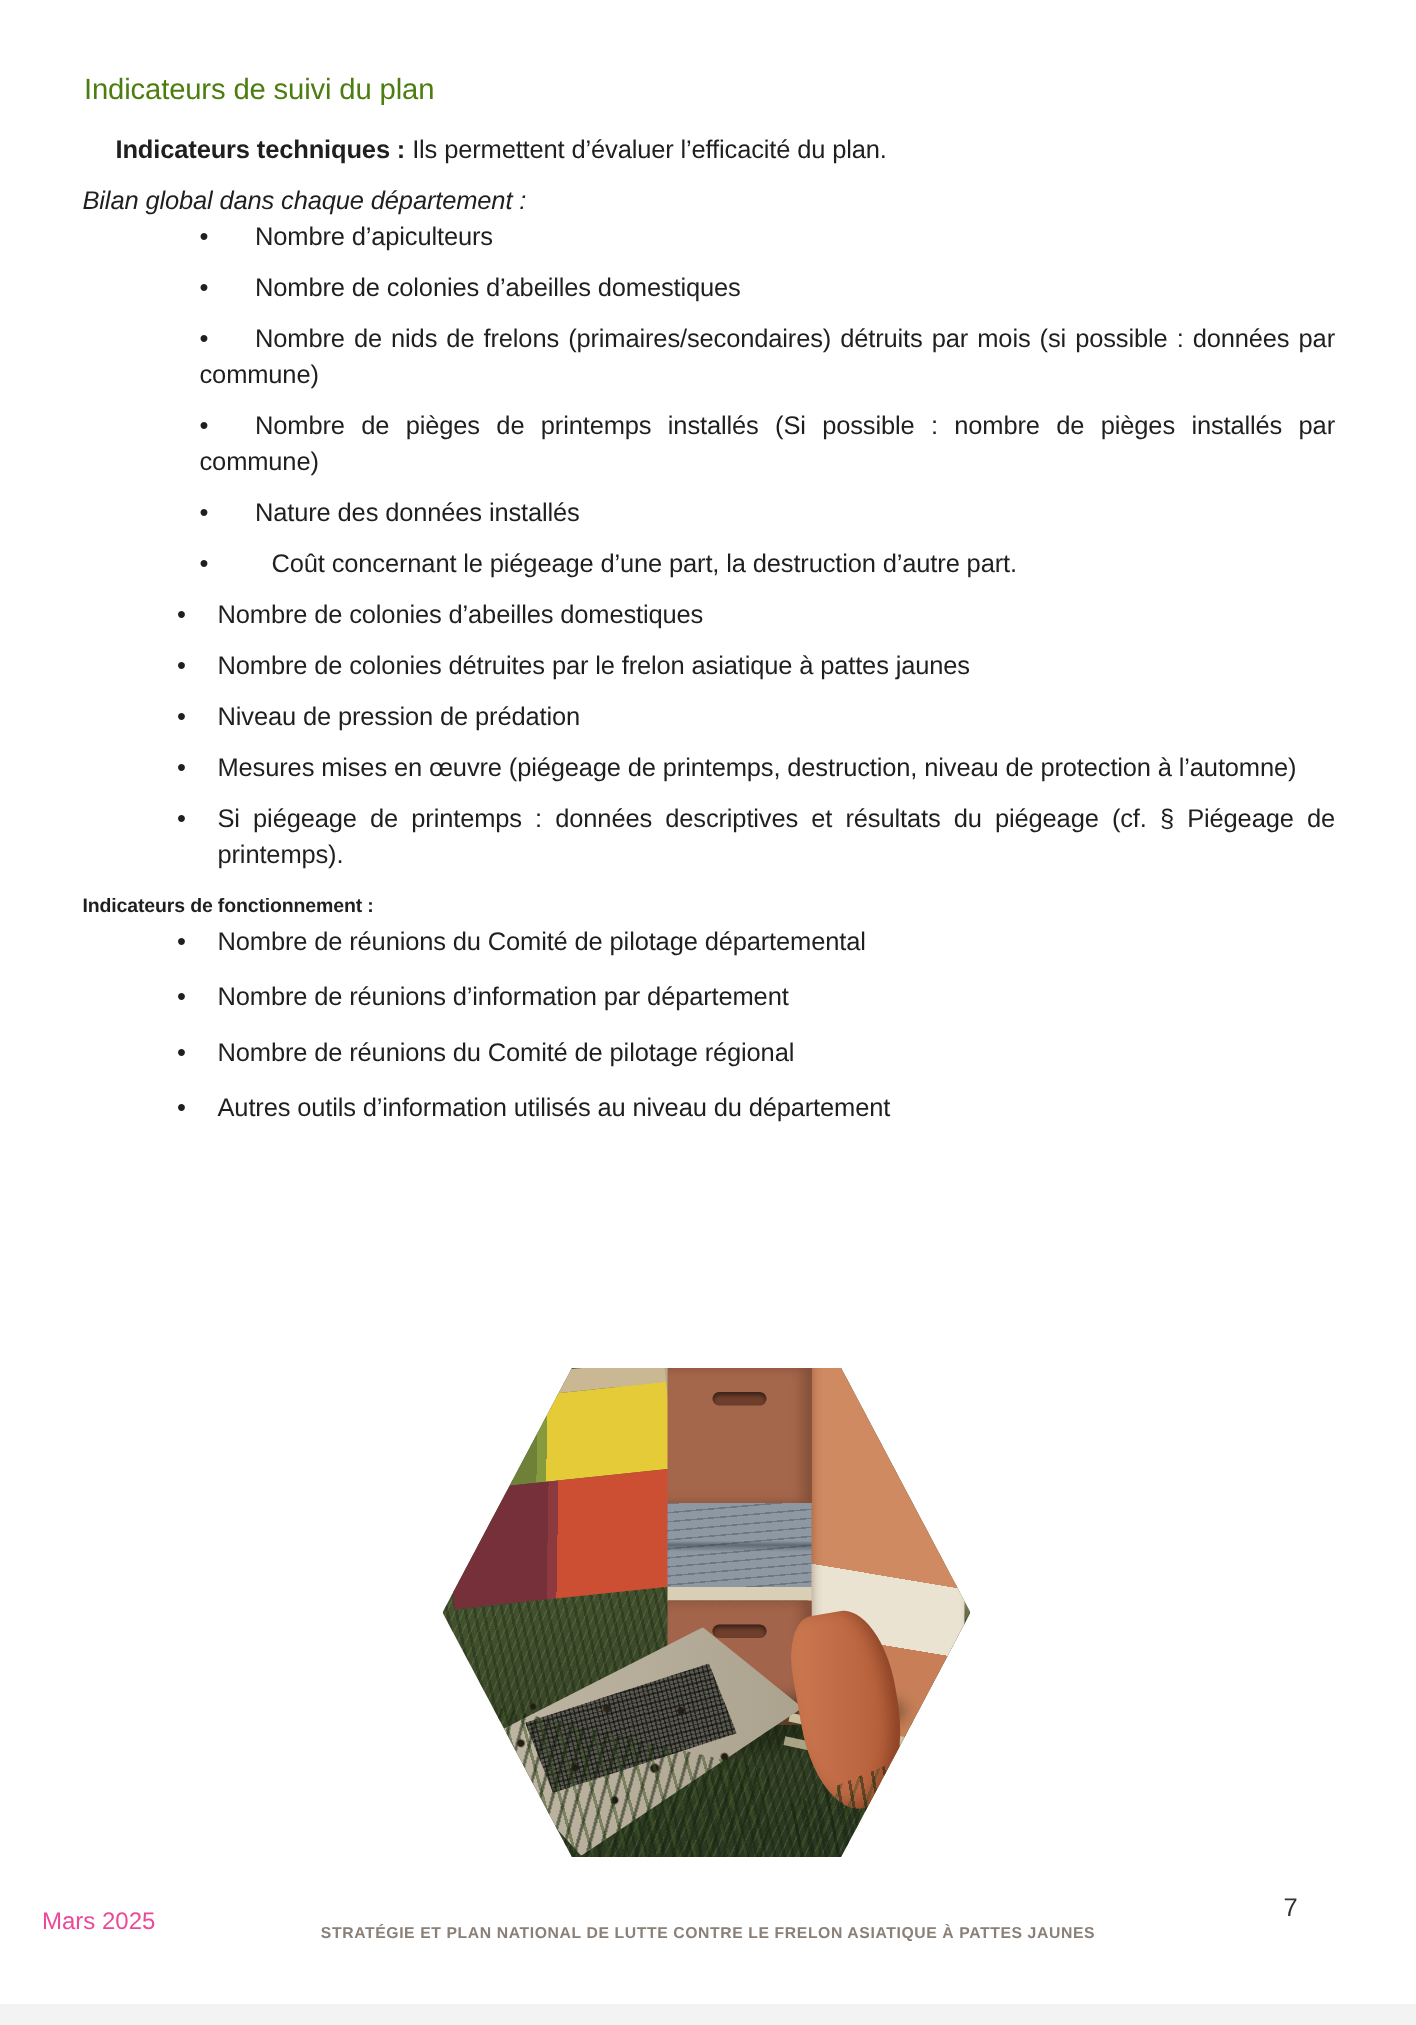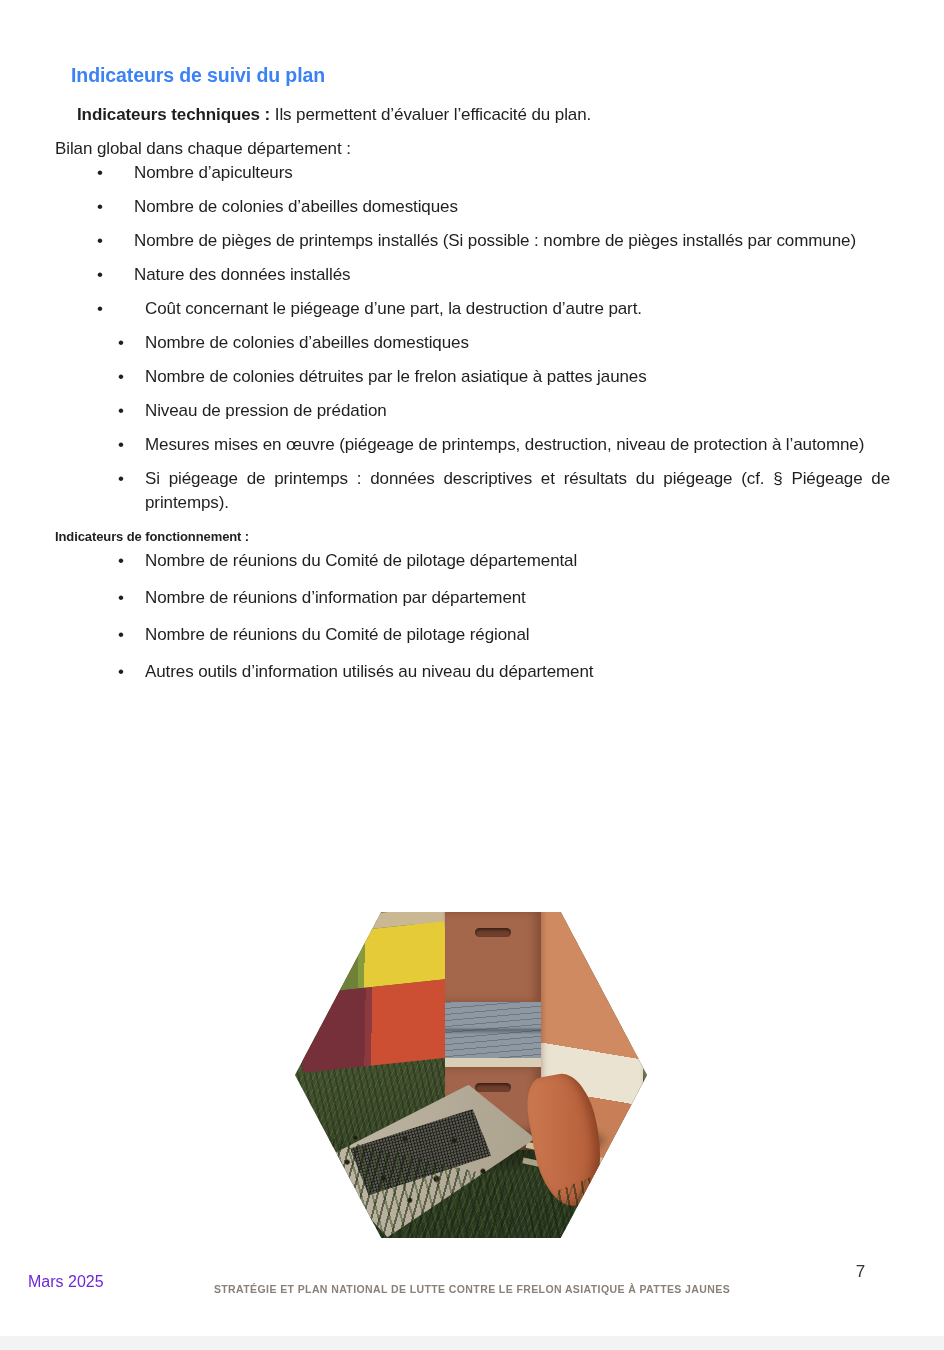--- a/index.html
+++ b/index.html
@@ -3,29 +3,29 @@
 <meta charset="utf-8">
 <style>
   html,body{margin:0;padding:0;}
   body{
     width:944px;height:1350px;position:relative;overflow:hidden;
     background:#ffffff;color:#1f1f1f;
     font-family:"Liberation Sans","DejaVu Sans",sans-serif;
     font-size:17px;line-height:24px;letter-spacing:-0.1px;
   }
   .page{padding:48px 54px 0 55px;}
-  .title{margin:16px;font-size:19.5px;line-height:22px;font-weight:bold;color:#3b82f6;}
+  .title{margin:1px;font-size:19.5px;line-height:22px;font-weight:normal;color:#4d7c0f;}
   .para{margin:0;}
   .p-intro{margin-top:17px;margin-left:22px;}
-  .p-bilan{margin-top:10px;}
+  .p-bilan{margin-top:10px;font-style:italic;}
   .b{font-weight:bold;}
   .j{text-align:justify;}
   ul.list{list-style:none;margin:0;padding:0;}
   .l1{margin-top:14px;}
-  .l1 > li{margin-left:42px;margin-bottom:10px;}
+  .l1 > li{margin-left:78px;margin-bottom:10px;}
   .l1 .blt{display:inline-block;width:37px;}
   .l1 li.g2 .blt{width:48px;}
   .l2{margin-top:10px;}
   .l2 > li{margin-left:63px;padding-left:27px;text-indent:-27px;margin-bottom:10px;}
   .l2 .blt{display:inline-block;width:27px;text-indent:0;}
   .p-recueil{margin-top:36px;}
   .subhead{margin:10px 0 0;font-size:13px;line-height:24px;font-weight:bold;}
   .l3{margin-top:13px;}
   .l3 > li{margin-bottom:13px;}
 
@@ -111,21 +111,21 @@
   }
   .ph-front-grass-r{
     right:0;bottom:-4px;width:34%;height:30%;
     clip-path:polygon(0 60%,100% 10%,100% 100%,0 100%);
     background:
       repeating-linear-gradient(-100deg, transparent 0 6px, rgba(20,35,14,0.5) 6px 8px),
       repeating-linear-gradient(-70deg, transparent 0 8px, rgba(60,85,35,0.45) 8px 10px);
   }
 
   
-  .f-date{position:absolute;left:28px;top:1270px;font-size:16px;color:#6d28d9;letter-spacing:0;}
+  .f-date{position:absolute;left:28px;top:1270px;font-size:16px;color:#ec4899;letter-spacing:0;}
   .f-title{
     position:absolute;left:0;right:0;top:1277px;text-align:center;
     font-size:10.5px;font-weight:bold;color:#8a8078;letter-spacing:0.4px;
   }
   .f-page{position:absolute;right:79px;top:1260px;font-size:17px;color:#333;}
   .bottom-bar{position:absolute;left:0;right:0;bottom:0;height:14px;background:#f3f3f3;}
 </style>
 </head>
 <body>
 
@@ -133,20 +133,21 @@
 
   <h1 class="title">Indicateurs de suivi du plan</h1>
 
   <p class="para p-intro"><span class="b">Indicateurs techniques :</span><span> Ils permettent d’évaluer l’efficacité du plan.</span></p>
 
   <p class="para p-bilan">Bilan global dans chaque département :</p>
 
   <ul class="list l1">
     <li><span class="blt">•</span><span>Nombre d’apiculteurs</span></li>
     <li><span class="blt">•</span><span>Nombre de colonies d’abeilles domestiques</span></li>
+    <li class="j"><span class="blt">•</span><span>Nombre de nids de frelons (primaires/secondaires) détruits par mois (si possible : données par commune)</span></li>
     <li class="j"><span class="blt">•</span><span>Nombre de pièges de printemps installés (Si possible : nombre de pièges installés par commune)</span></li>
     <li><span class="blt">•</span><span>Nature des données installés</span></li>
     <li class="g2"><span class="blt">•</span><span>Coût concernant le piégeage d’une part, la destruction d’autre part.</span></li>
   </ul>
 
 
   <ul class="list l2">
     <li><span class="blt">•</span><span>Nombre de colonies d’abeilles domestiques</span></li>
     <li><span class="blt">•</span><span>Nombre de colonies détruites par le frelon asiatique à pattes jaunes</span></li>
     <li><span class="blt">•</span><span>Niveau de pression de prédation</span></li>

